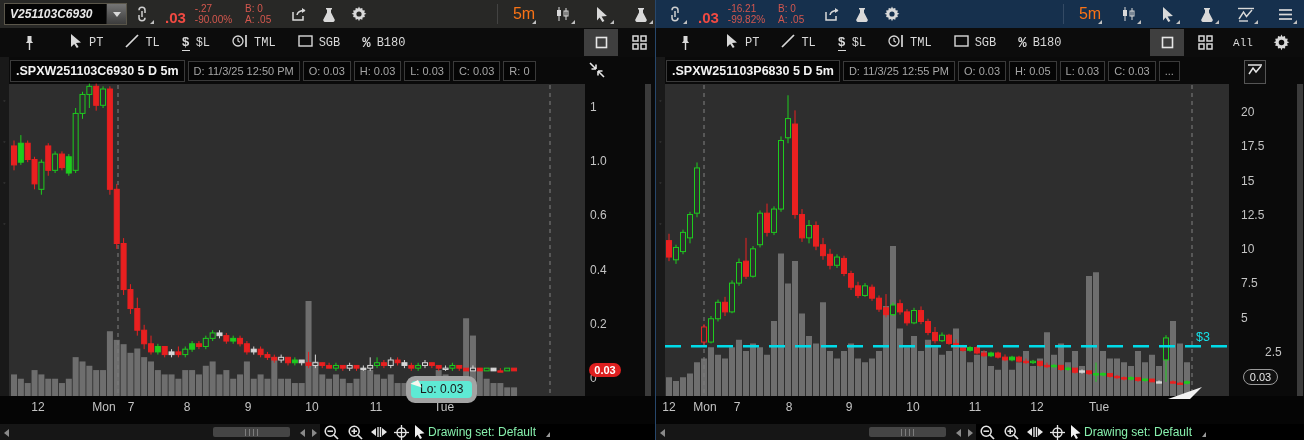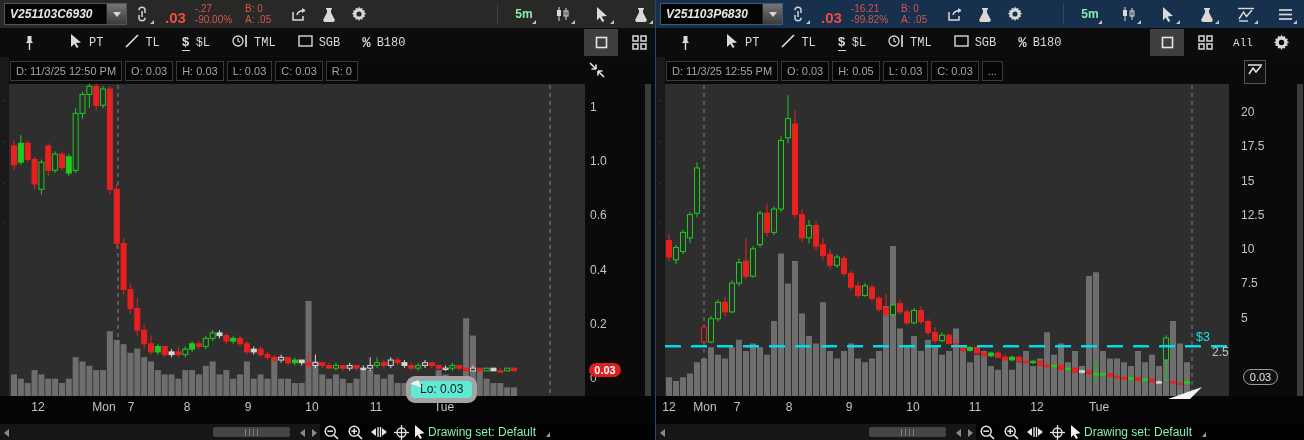--- a/index.html
+++ b/index.html
@@ -12,21 +12,21 @@
   .p-right .row1{background:#16304d;}
   .sym-wrap{display:flex;height:20px;border:1px solid #5a564a;background:#040404;align-items:stretch;}
   .p-right .sym-wrap{border-color:#3c5a7a;}
   .sym-text{width:92px;color:#e8e8e8;font-size:12px;font-weight:bold;font-style:italic;padding:3px 4px 0 5px;white-space:nowrap;overflow:hidden;}
   .sym-dd{width:19px;background:linear-gradient(#757575,#3c3c3c);display:flex;align-items:center;justify-content:center;border-left:1px solid #222;}
   .sym-dd i{width:0;height:0;border-left:4px solid transparent;border-right:4px solid transparent;border-top:5px solid #d9d9d9;}
   .btn-ico{position:relative;min-width:30px;height:26px;display:flex;align-items:center;justify-content:center;flex:0 0 auto;}
   .corner::after{content:"";position:absolute;right:3px;bottom:3px;width:0;height:0;border-left:4px solid transparent;border-bottom:4px solid #c0c0c0;}
   .px-val{color:#f14a42;font-weight:bold;font-size:15px;margin:7px 9px 0 8px;}
   .two-line{display:flex;flex-direction:column;justify-content:center;font-size:10px;color:#d4574e;line-height:11px;margin-right:13px;white-space:nowrap;}
-  .tf-btn{color:#86efac;font-size:12px;font-weight:bold;}
+  .tf-btn{color:#f97316;font-size:16px;font-weight:normal;}
   .r1-group{display:flex;align-items:center;margin-left:auto;margin-right:4px;gap:9px;}
   .r1-sep{width:1px;height:20px;background:rgba(255,255,255,0.13);margin:0 2px;}
   
   .row2{position:absolute;left:0;right:0;top:28px;height:29px;background:#0c0c0c;display:flex;align-items:center;padding-left:14px;font-family:Liberation Mono, monospace;}
   .tool{display:flex;align-items:center;gap:6px;color:#d9d9d9;font-size:12px;margin-right:22px;white-space:nowrap;}
   .us{font-weight:bold;border-bottom:1px solid #d9d9d9;font-size:13px;line-height:12px;}
   .pct{font-weight:bold;font-size:14px;}
   .r2-right{display:flex;align-items:center;margin-left:auto;margin-right:6px;gap:4px;color:#d9d9d9;}
   .sq-btn{width:34px;height:27px;display:flex;align-items:center;justify-content:center;background:#3f3f3f;}
   .flat-btn{width:34px;height:27px;display:flex;align-items:center;justify-content:center;font-size:11px;}
@@ -221,20 +221,21 @@
           </div>
       <div class="flat-btn">
         <svg width="17" height="17" viewBox="0 0 16 16">
               <path fill="#d9d9d9" fill-rule="evenodd" d="M8 .4l1 2.1 2.3-.6.3 2.3 2.3.3-.6 2.3 2.1 1-2.1 1 .6 2.3-2.3.3-.3 2.3-2.3-.6-1 2.1-1-2.1-2.3.6-.3-2.3-2.3-.3.6-2.3-2.1-1 2.1-1-.6-2.3 2.3-.3.3-2.3 2.3.6zM8 5.4a2.6 2.6 0 1 0 0 5.2 2.6 2.6 0 0 0 0-5.2z"></path>
             </svg>
       </div>
     </div>
   </div>
 
   <div class="hdr">
+    <div class="hbox title">.SPXW251103C6930 5 D 5m</div>
     <div style="display:flex;gap:3px;">
           <div class="hbox">D: 11/3/25 12:50 PM</div>
           <div class="hbox">O: 0.03</div>
           <div class="hbox">H: 0.03</div>
           <div class="hbox">L: 0.03</div>
           <div class="hbox">C: 0.03</div>
           <div class="hbox">R: 0</div>
         </div>
     <div class="hdr-icon only-left">
       <svg width="20" height="20" viewBox="0 0 20 20">
@@ -545,26 +546,20 @@
             <path fill="#f0f0f0" d="M1 0l9.5 8.3-5 .6L8 13l-2 1-2.4-4.2L1 12.6z"></path>
           </svg>
     </div>
     <div class="bb-status">Drawing set: Default</div>
     <div class="bb-caret"></div>
   </div>
 </section>
     <section class="panel p-right">
 
   <div class="row1">
-    <div class="sym-wrap">
-      <div class="sym-text">V251103P6830</div>
-      <div class="sym-dd">
-            <i></i>
-          </div>
-    </div>
     <div class="btn-ico corner">
       <svg width="12" height="16" viewBox="0 0 12 16">
             <path d="M3 4.2A3 3 0 0 1 6 1.2a3 3 0 0 1 3 3V7M9 11.8a3 3 0 0 1-3 3 3 3 0 0 1-3-3V9" stroke="#cfcfcf" fill="none" stroke-width="1.5"></path>
             <line x1="6" y1="5" x2="6" y2="11" stroke="#cfcfcf" stroke-width="1.5"></line>
           </svg>
     </div>
     <span class="px-val">.03</span>
     <div class="two-line">
       <span>-16.21</span>
       <span>-99.82%</span>
@@ -694,20 +689,21 @@
           </div>
       <div class="flat-btn">
         <svg width="17" height="17" viewBox="0 0 16 16">
               <path fill="#d9d9d9" fill-rule="evenodd" d="M8 .4l1 2.1 2.3-.6.3 2.3 2.3.3-.6 2.3 2.1 1-2.1 1 .6 2.3-2.3.3-.3 2.3-2.3-.6-1 2.1-1-2.1-2.3.6-.3-2.3-2.3-.3.6-2.3-2.1-1 2.1-1-.6-2.3 2.3-.3.3-2.3 2.3.6zM8 5.4a2.6 2.6 0 1 0 0 5.2 2.6 2.6 0 0 0 0-5.2z"></path>
             </svg>
       </div>
     </div>
   </div>
 
   <div class="hdr">
+    <div class="hbox title">.SPXW251103P6830 5 D 5m</div>
     <div style="display:flex;gap:3px;align-items:flex-end;">
           <div class="hbox">D: 11/3/25 12:55 PM</div>
           <div class="hbox">O: 0.03</div>
           <div class="hbox">H: 0.05</div>
           <div class="hbox">L: 0.03</div>
           <div class="hbox">C: 0.03</div>
           <div class="hbox">...</div>
         </div>
 
     <div class="hdr-icon only-right">
@@ -958,21 +954,21 @@
         <line x1="9" x2="573" y1="346.17" y2="346.17" stroke="#00dbe8" stroke-width="2.5" stroke-dasharray="16 10"></line>
       </svg>
   <div>
         <div class="y-lab" style="left: 585px; top: 105.1px;">20</div>
         <div class="y-lab" style="left: 585px; top: 139.375px;">17.5</div>
         <div class="y-lab" style="left: 585px; top: 173.65px;">15</div>
         <div class="y-lab" style="left: 585px; top: 207.925px;">12.5</div>
         <div class="y-lab" style="left: 585px; top: 242.2px;">10</div>
         <div class="y-lab" style="left: 585px; top: 276.475px; text-align: right;">7.5</div>
         <div class="y-lab" style="left: 585px; top: 310.75px;">5</div>
-        <div class="y-lab" style="left: 556px; top: 345.025px;">2.5</div>
+        <div class="y-lab" style="left: 609px; top: 345.025px;">2.5</div>
       </div>
   <div>
         <div class="x-lab" style="left: 13px;">12</div>
         <div class="x-lab" style="left: 49px;">Mon</div>
         <div class="x-lab" style="left: 81px;">7</div>
         <div class="x-lab" style="left: 133px;">8</div>
         <div class="x-lab" style="left: 193px;">9</div>
         <div class="x-lab" style="left: 257px;">10</div>
         <div class="x-lab" style="left: 319px;">11</div>
         <div class="x-lab" style="left: 381px;">12</div>

